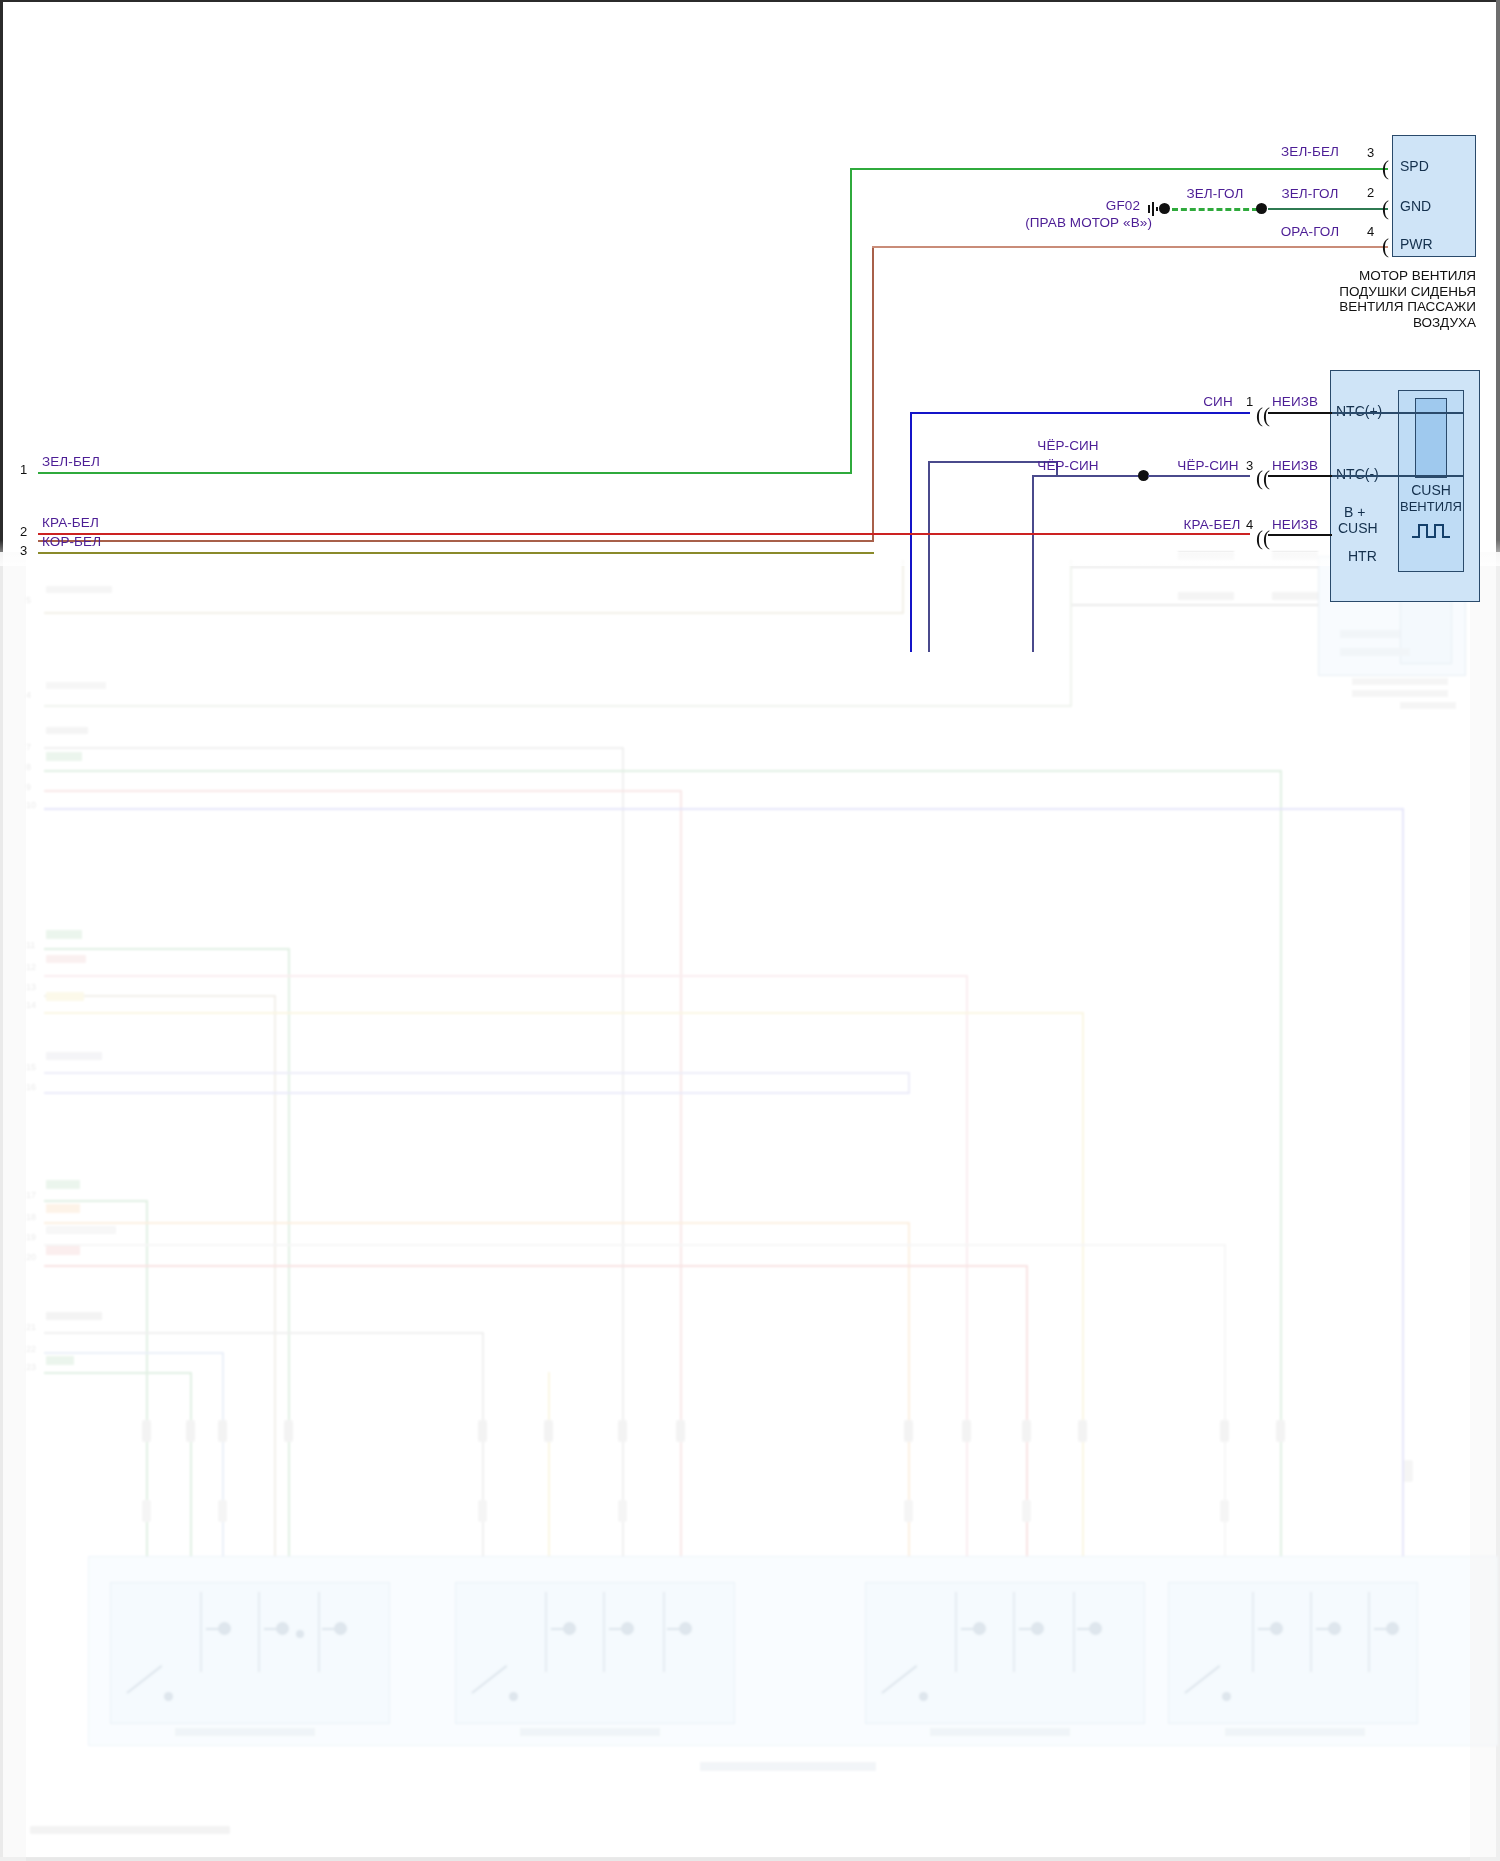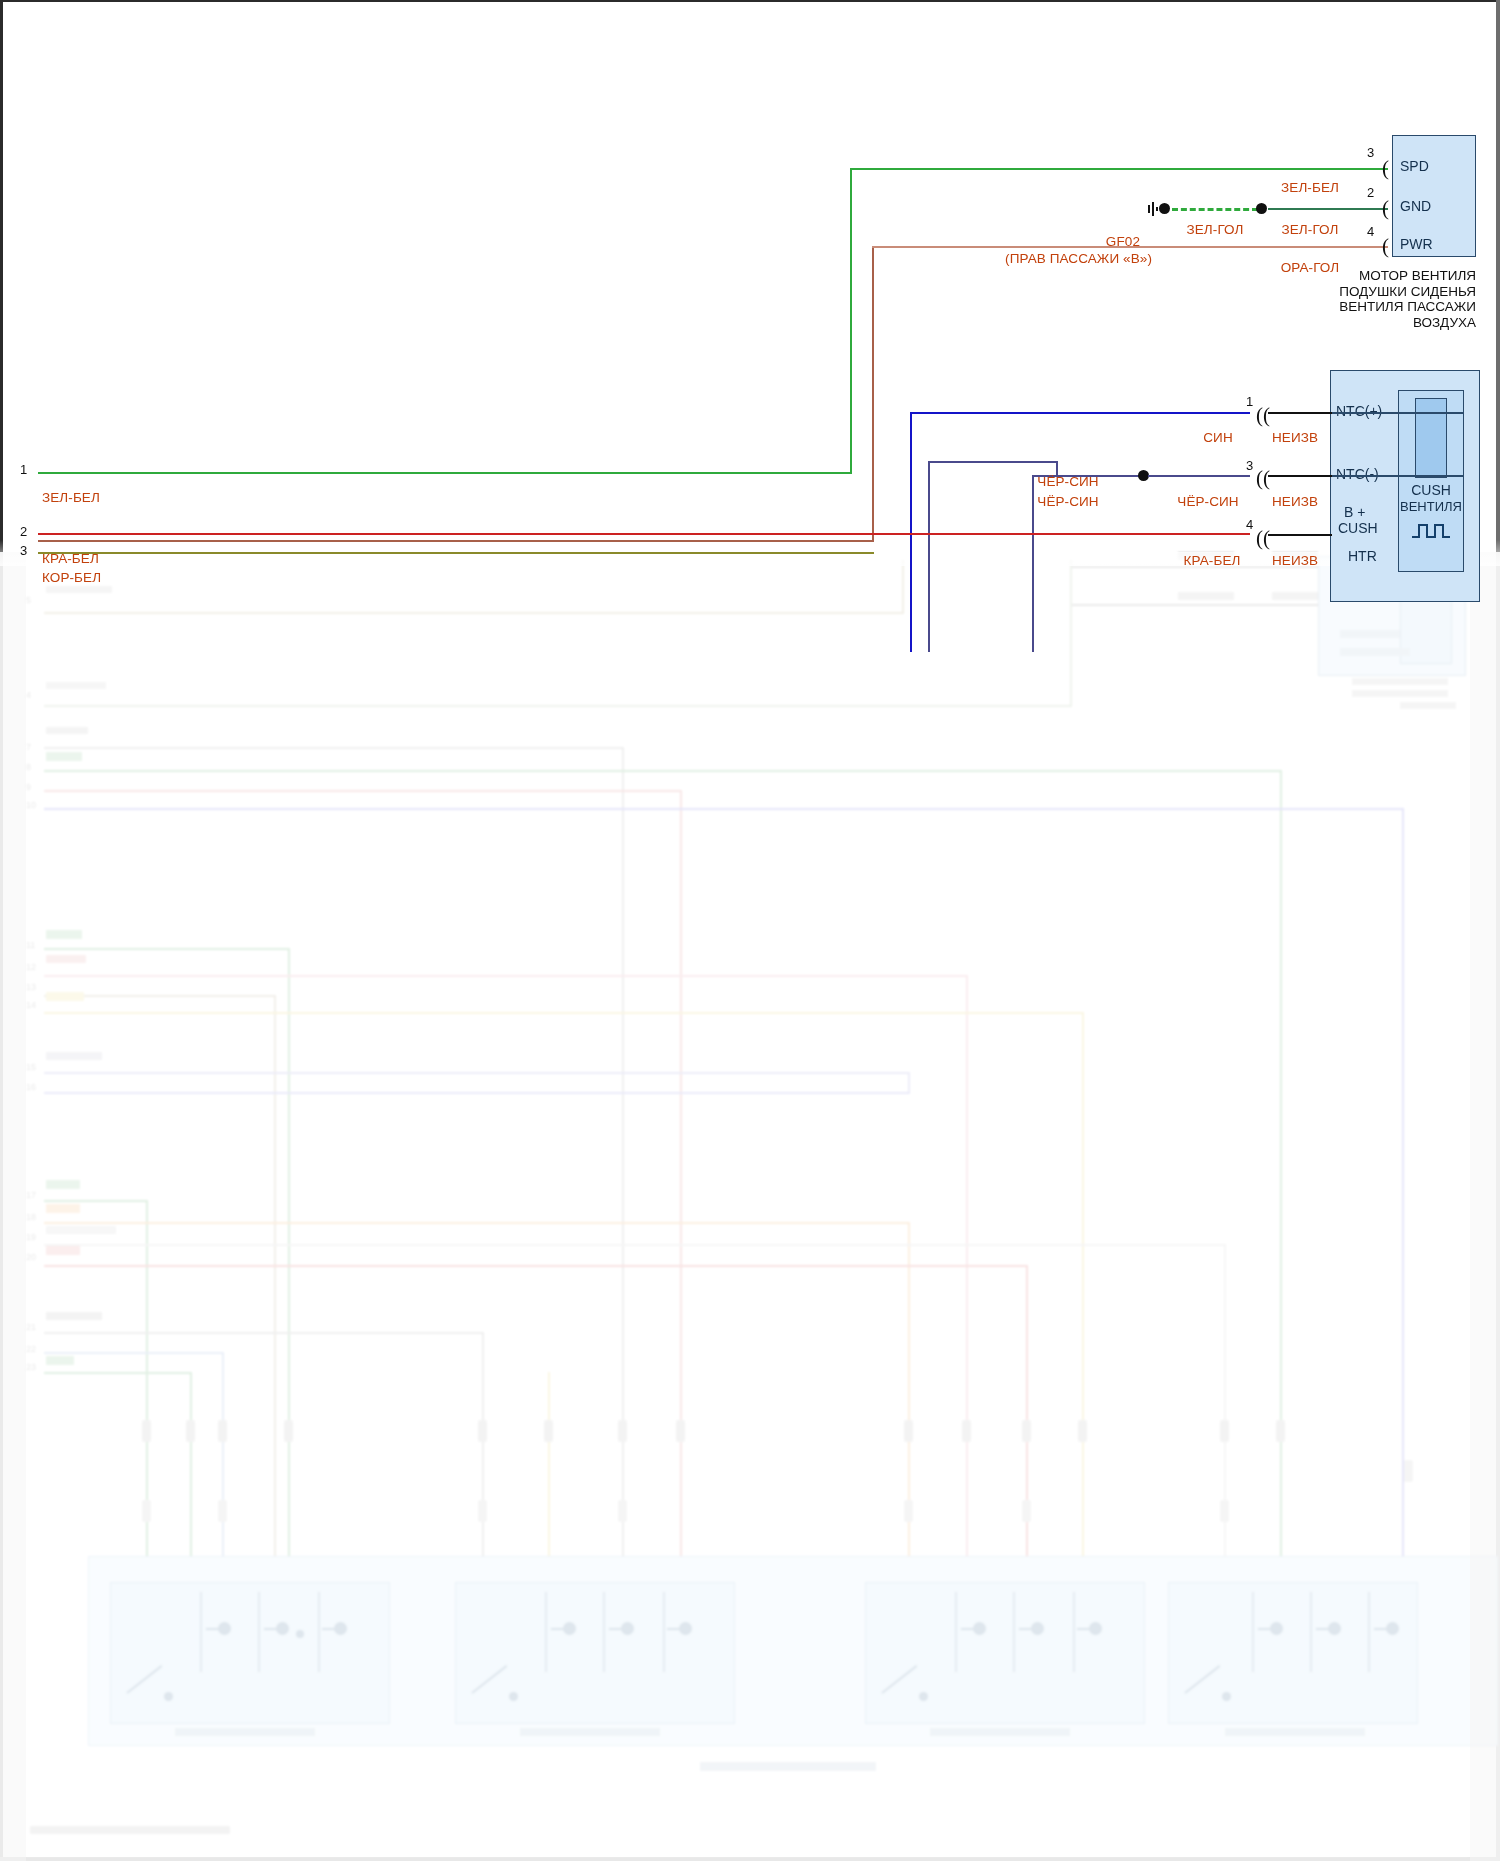--- a/index.html
+++ b/index.html
@@ -22,24 +22,23 @@
 
   
   .wire{position:absolute;}
   .wh{height:0;border-top-width:2px;border-top-style:solid;}
   .wv{width:0;border-left-width:2px;border-left-style:solid;}
   .wh.dash{border-top-style:dashed;border-top-width:3px;}
 
   .lbl{
     position:absolute;
     font-size:13.5px;
-    color:#c2410c;
+    color:#4c1d95;
     white-space:nowrap;
     letter-spacing:.1px;
-    margin-top:36px;
   }
   .lbl.r{transform:translateX(-100%);}
   .lbl.c{transform:translateX(-50%);}
 
   .pin{
     position:absolute;font-size:13px;color:#111;white-space:nowrap;
   }
 
   .dot{
     position:absolute;width:11px;height:11px;border-radius:50%;
@@ -362,21 +361,21 @@
     <div class="pin" style="left:20px;top:462px;">1</div>
     <div class="lbl" style="left:42px;top:454px;">ЗЕЛ-БЕЛ</div>
 
     <div class="pin" style="left:20px;top:524px;">2</div>
     <div class="lbl" style="left:42px;top:515px;">КРА-БЕЛ</div>
 
     <div class="pin" style="left:20px;top:543px;">3</div>
     <div class="lbl" style="left:42px;top:534px;">КОР-БЕЛ</div>
 
     <div class="lbl r" style="left:1140px;top:198px;">GF02</div>
-    <div class="lbl r" style="left:1152px;top:215px;">(ПРАВ ПАССАЖИ «В»)</div>
+    <div class="lbl r" style="left:1152px;top:215px;">(ПРАВ МОТОР «В»)</div>
 
     <div class="gnd-sym" style="left:1148px;top:200px;width:14px;height:18px;">
       <i style="left:0;top:5px;width:2px;height:8px;"></i>
       <i style="left:4px;top:2px;width:2px;height:14px;"></i>
       <i style="left:8px;top:7px;width:2px;height:4px;"></i>
     </div>
 
     <div class="dot" style="left:1159px;top:203px;"></div>
     <div class="wire wh dash" style="left:1172px;top:208px;width:86px;border-color:#2faa3c;"></div>
     <div class="lbl c" style="left:1215px;top:186px;">ЗЕЛ-ГОЛ</div>

